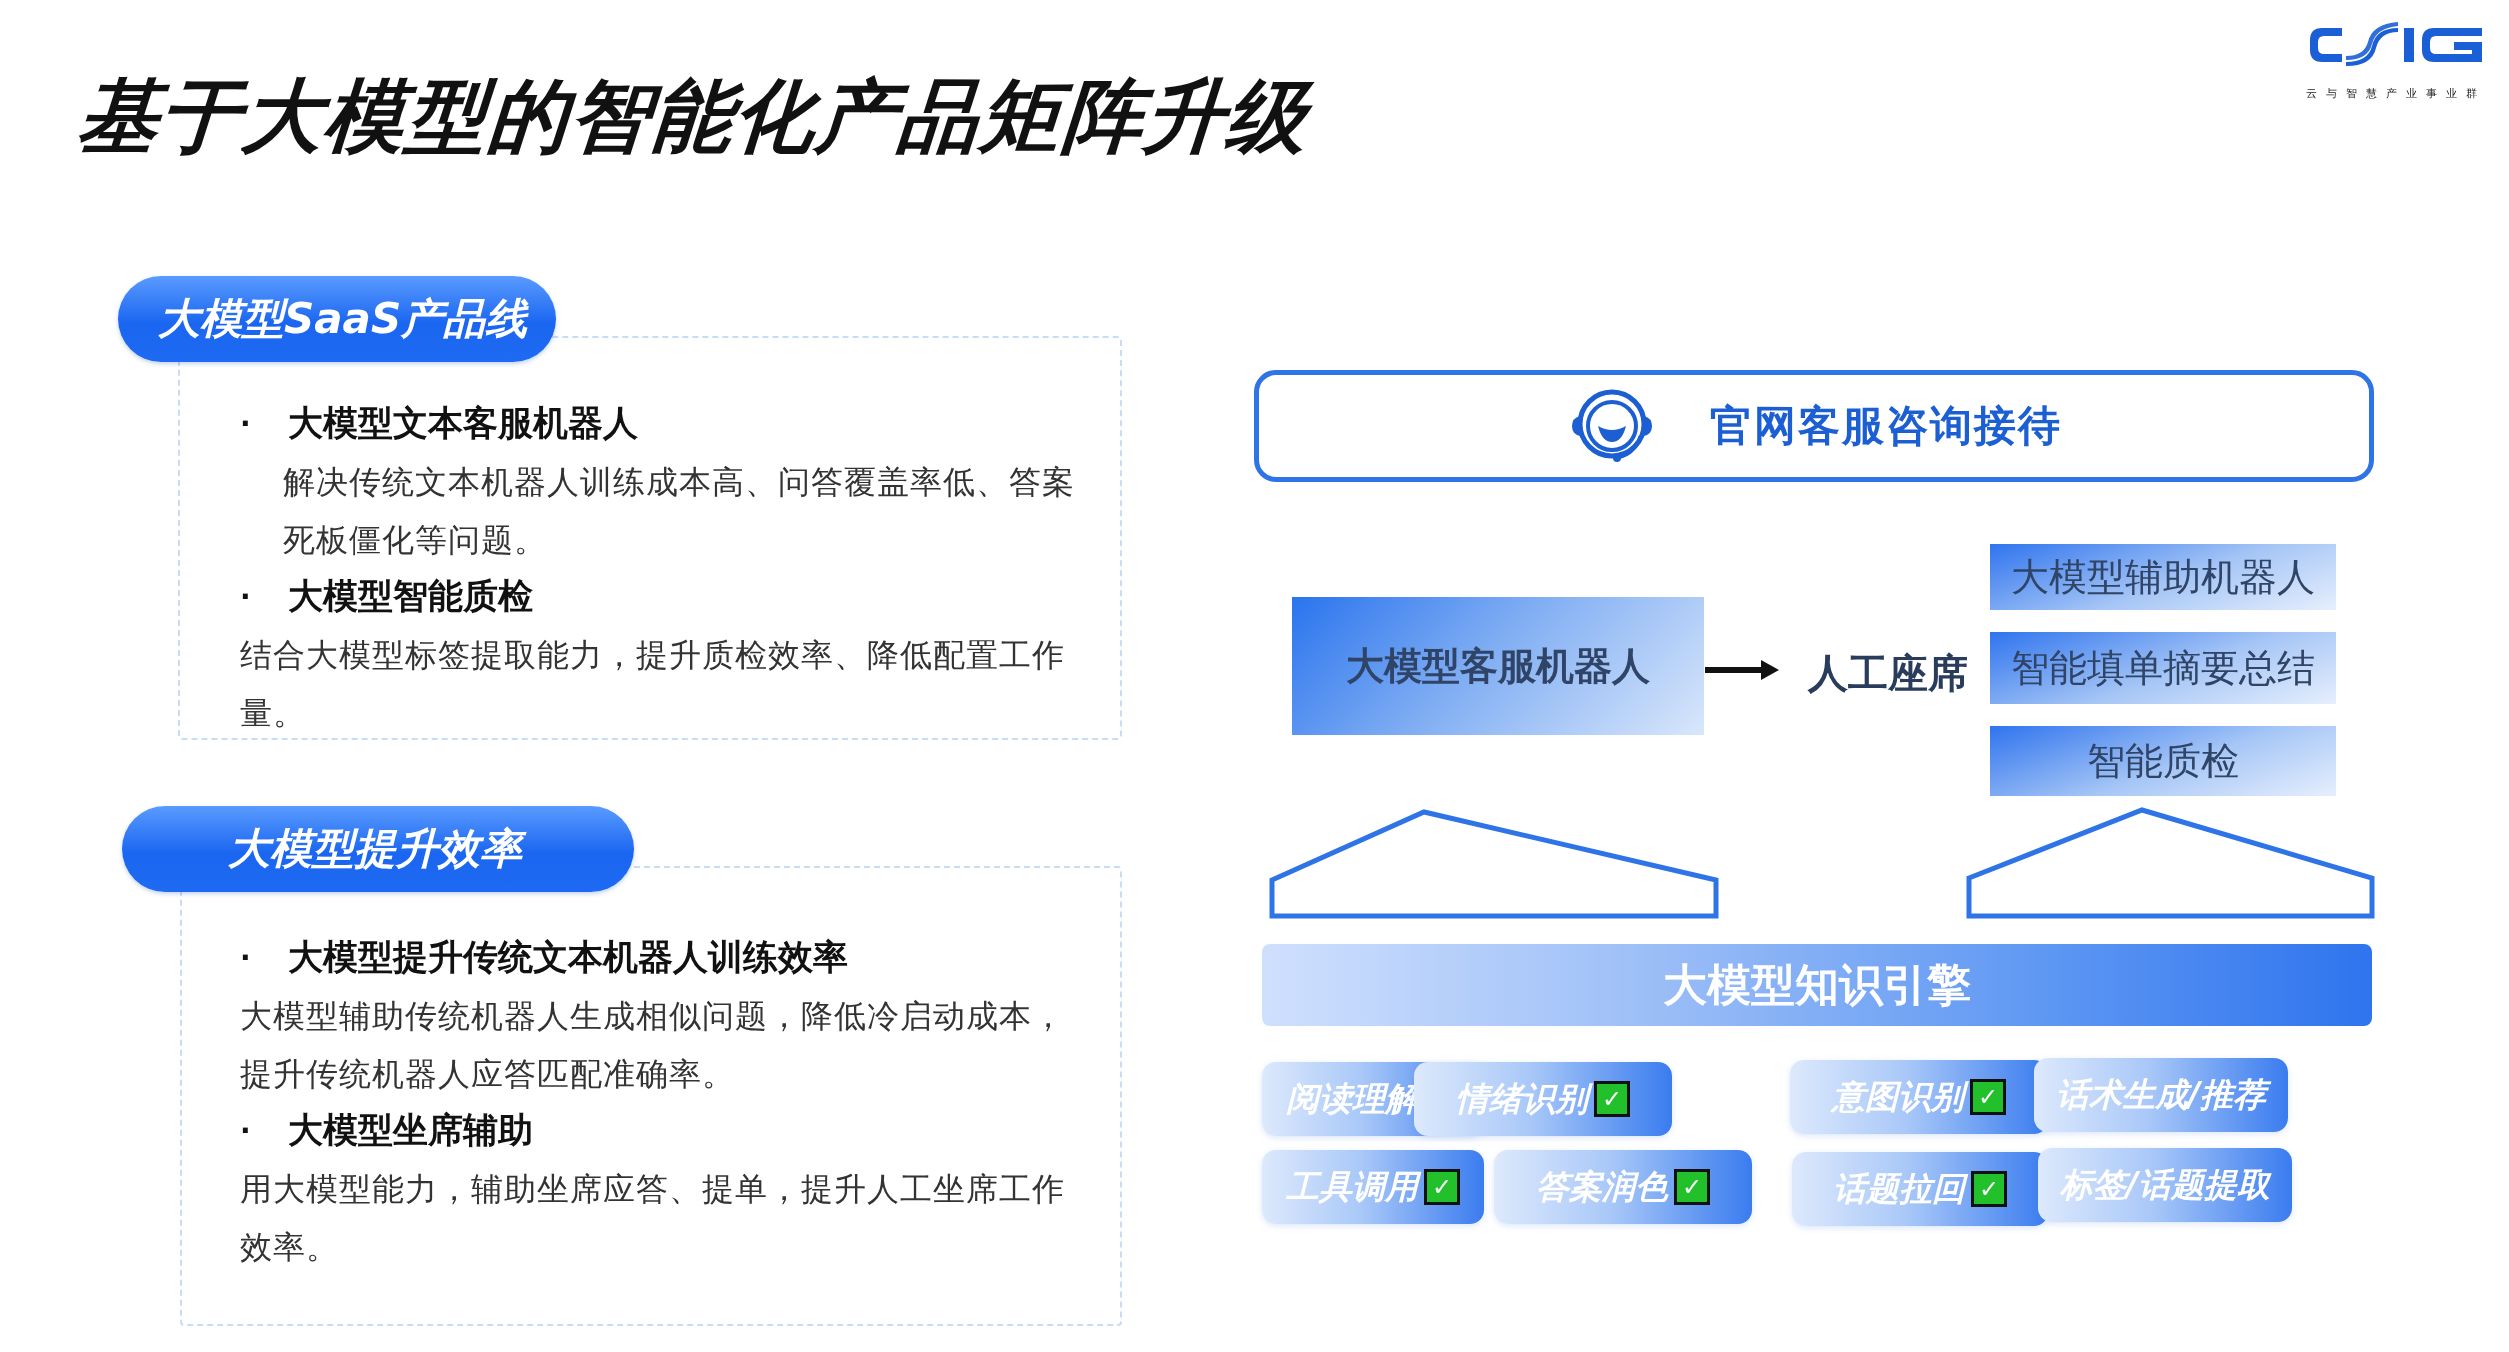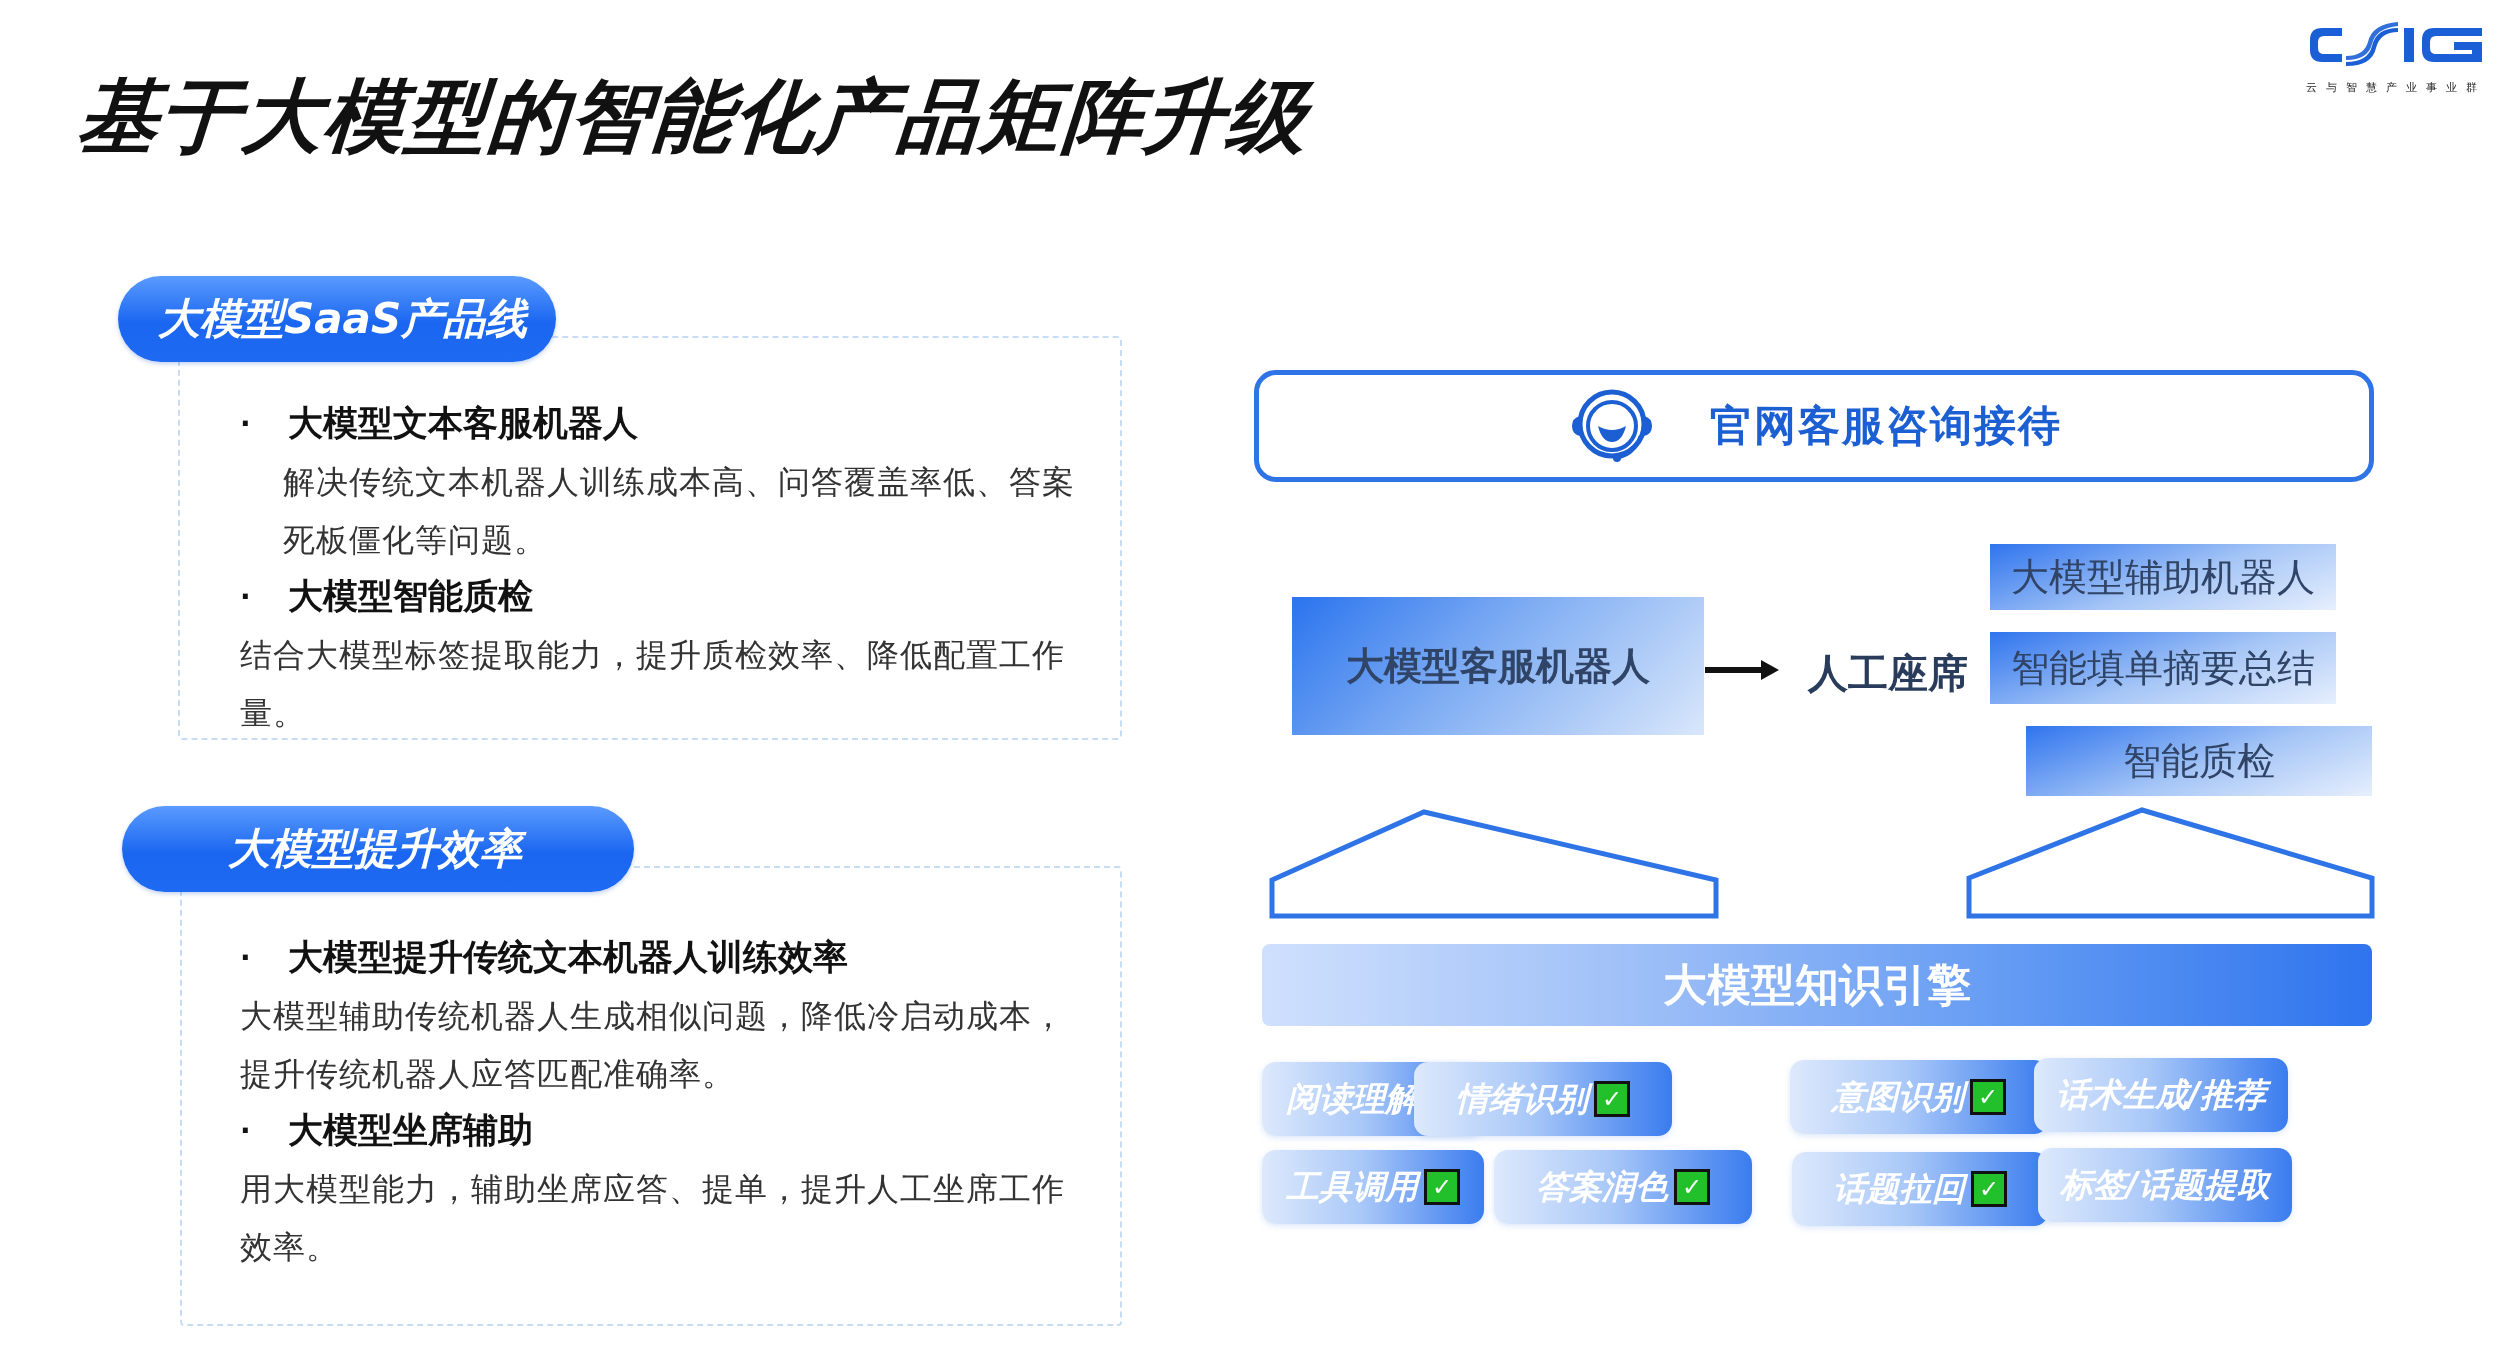--- a/index.html
+++ b/index.html
@@ -11,21 +11,21 @@
   .abs { position:absolute; }
 
   
   .page-title {
     left:78px; top:64px; font-size:80px; font-weight:bold; color:#111;
     letter-spacing:2px; font-style:italic; transform:skewX(-4deg);
   }
 
   
   .logo { left:2306px; top:22px; width:182px; height:70px; }
-  .logo-sub { font-size:11px; color:#222; letter-spacing:9px; margin-top:8px; white-space:nowrap; }
+  .logo-sub { font-size:11px; color:#222; letter-spacing:9px; margin-top:14px; white-space:nowrap; }
 
   
   .section-pill {
     height:86px; border-radius:43px;
     background:linear-gradient(180deg,#5a9bff 0%,#1a66f0 55%,#1f6af2 100%);
     color:#fff; font-size:42px; font-weight:bold; font-style:italic;
     display:flex; align-items:center; box-shadow:0 2px 4px rgba(20,80,200,.25);
   }
   .dashed-box {
     border:2px dashed #c7dcf5; border-radius:4px;
@@ -149,21 +149,21 @@
 </svg>
 
 <div class="abs seat-label" style="left:1808px;top:646px;">人工座席</div>
 
 <div class="abs grad-side" style="left:1990px;top:544px;width:346px;height:66px;">
   <span>大模型辅助机器人</span>
 </div>
 <div class="abs grad-side" style="left:1990px;top:632px;width:346px;height:72px;">
   <span>智能填单摘要总结</span>
 </div>
-<div class="abs grad-side" style="left:1990px;top:726px;width:346px;height:70px;margin-left:36px;">
+<div class="abs grad-side" style="left:1990px;top:726px;width:346px;height:70px;">
   <span>智能质检</span>
 </div>
 
 <svg class="abs" style="left:1268px;top:804px;" width="1120" height="120" viewBox="0 0 1120 120">
   <polygon points="4,76 156,8 448,76 448,112 4,112" fill="none" stroke="#2f74e6" stroke-width="5"></polygon>
   <polygon points="701,74 874,6 1104,74 1104,112 701,112" fill="none" stroke="#2f74e6" stroke-width="5"></polygon>
 </svg>
 
 <div class="abs engine-bar">
   <span>大模型知识引擎</span>

